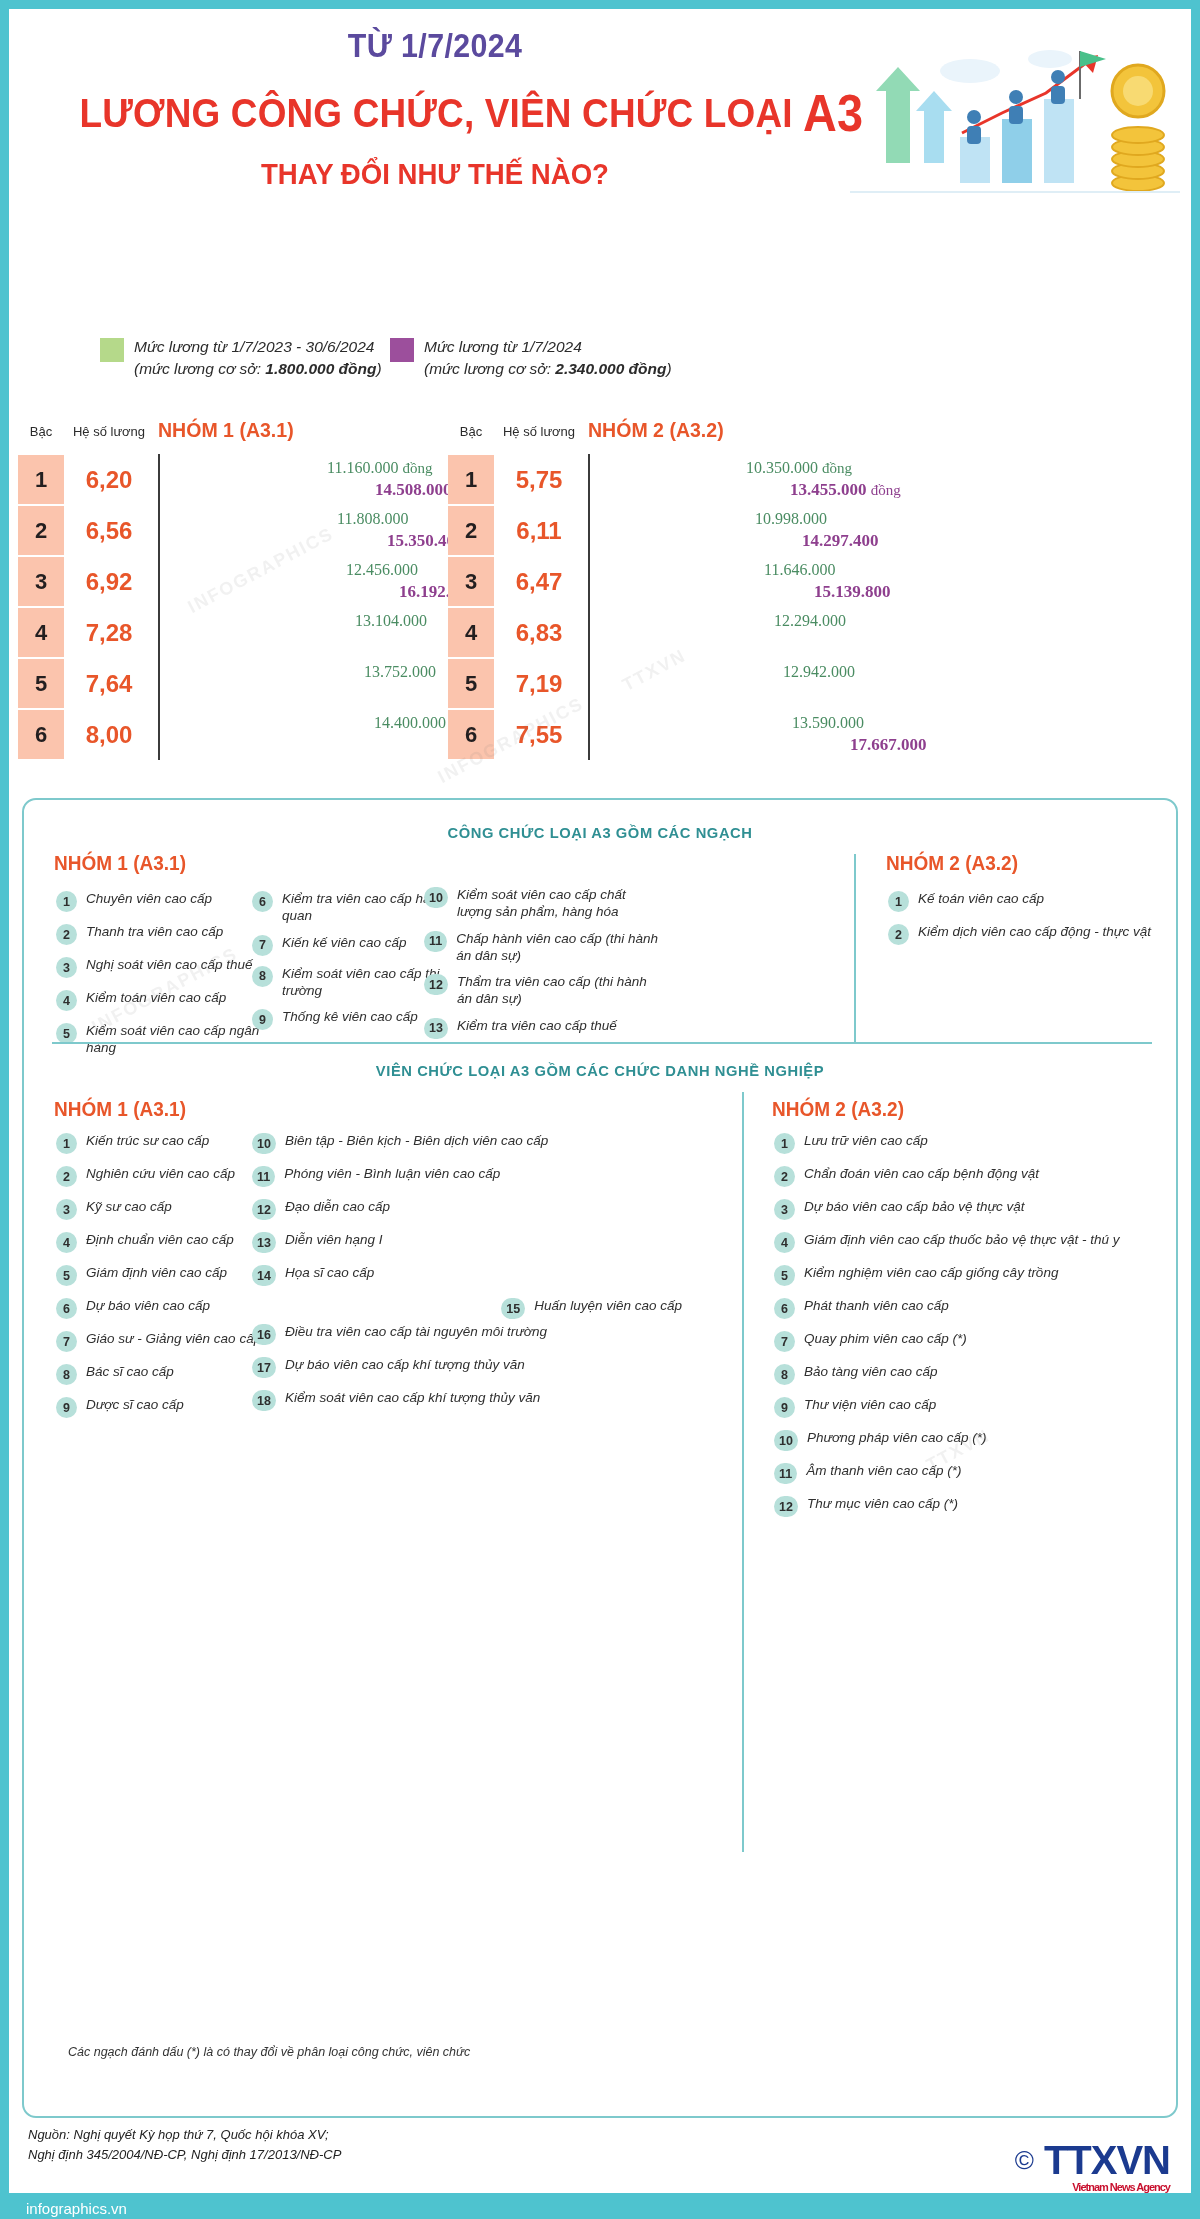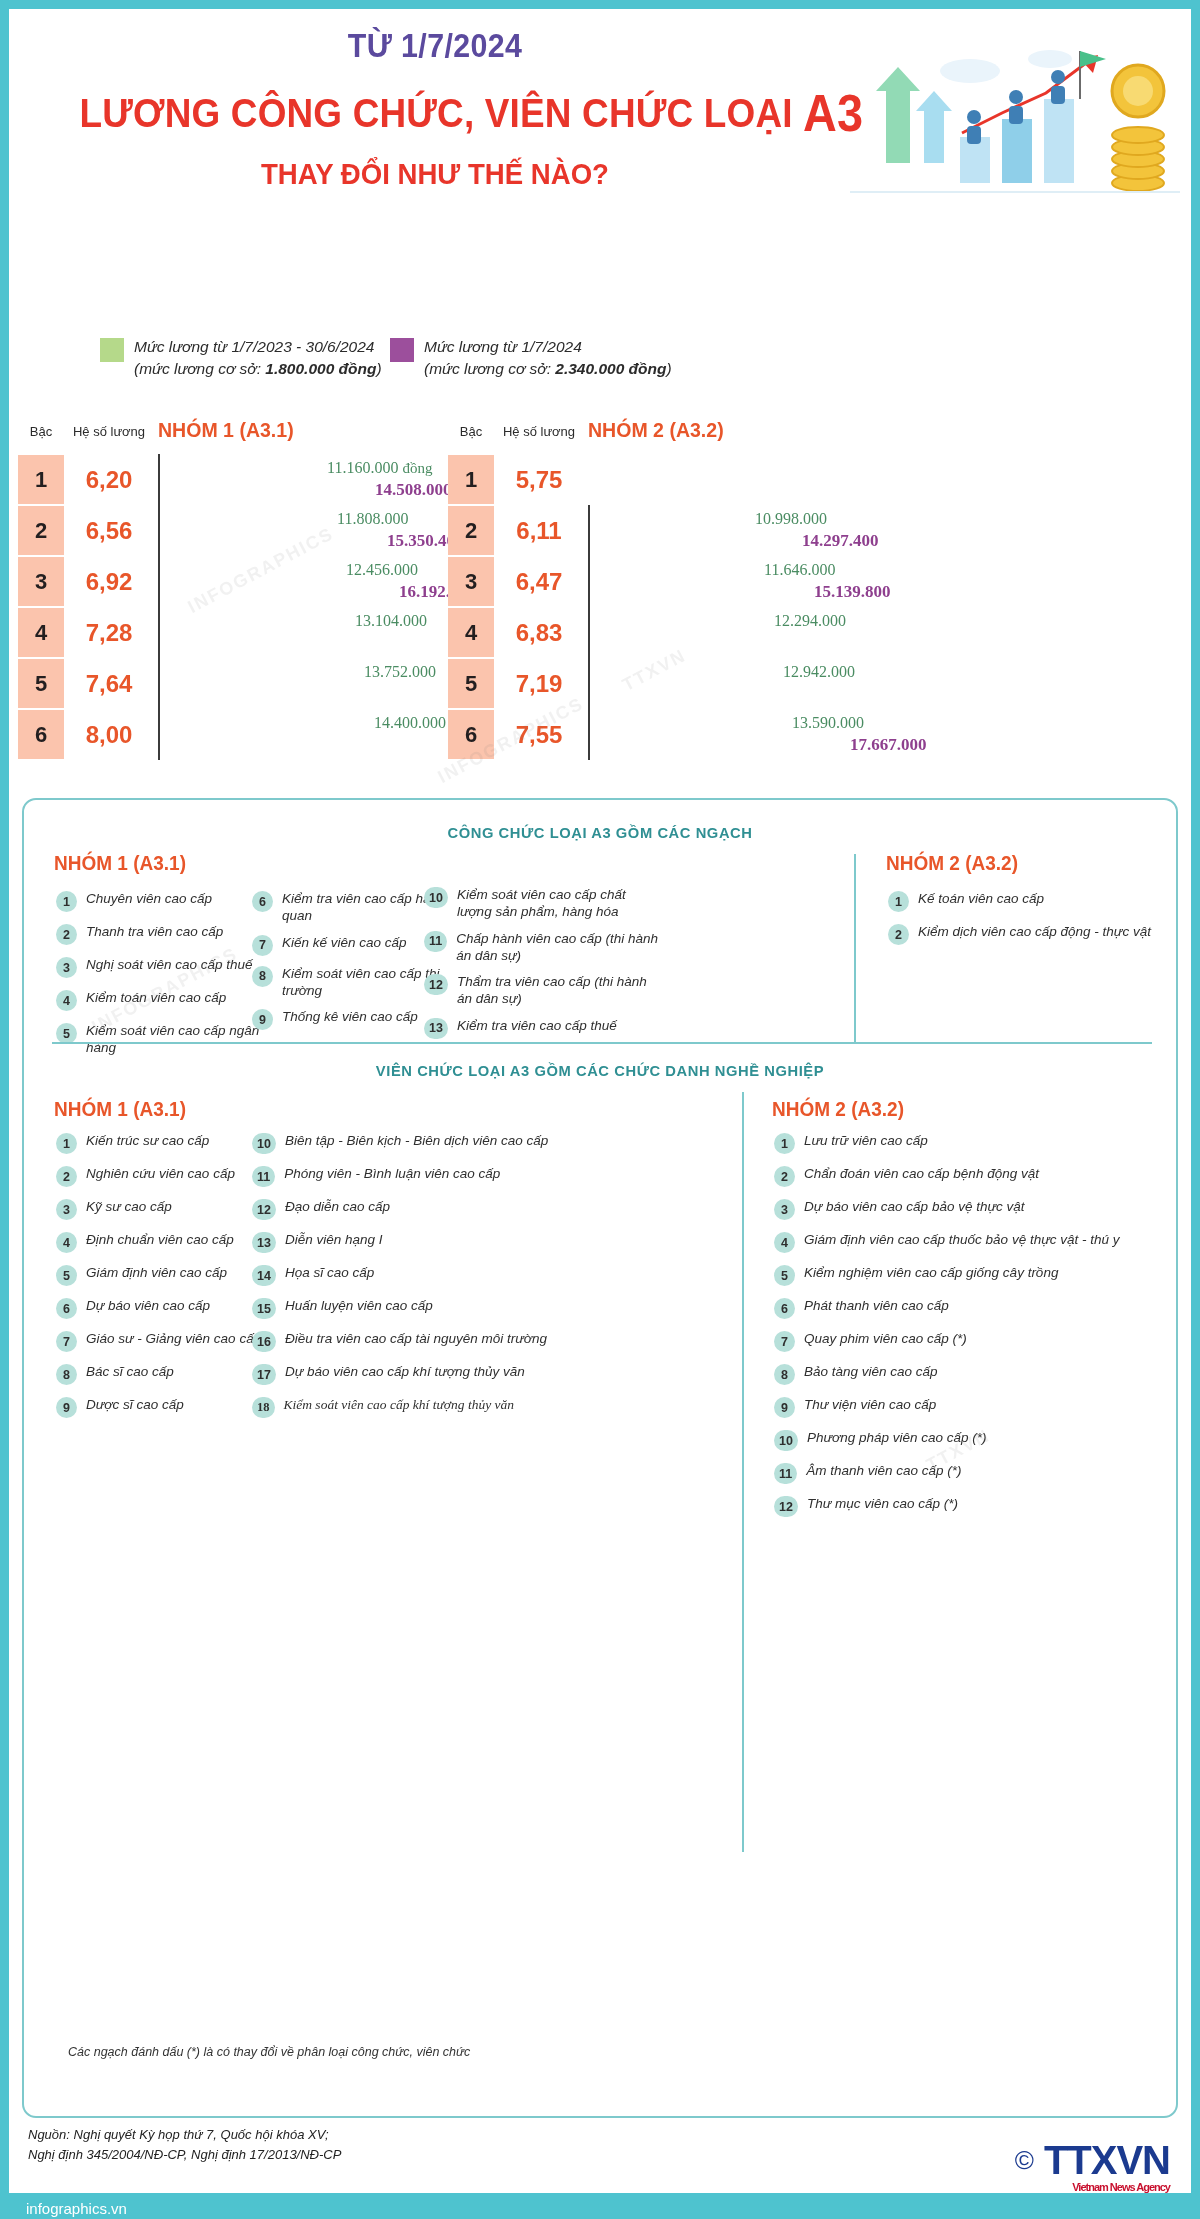--- a/index.html
+++ b/index.html
@@ -307,20 +307,31 @@
     <div class="chart g2">
       <div class="ch-head">
         <div class="ch-lbl-bac">Bậc</div>
         <div class="ch-lbl-heso">Hệ số lương</div>
         <div class="ch-title">NHÓM 2 (A3.2)</div>
       </div>
       <div class="rows" id="rows-g1">
           <div class="row">
             <div class="cell-bac">1</div>
             <div class="cell-heso">5,75</div>
+            <div class="plot">
+              <div class="axis"></div>
+              <div class="bar-wrap g" style="width: 148px;">
+                <div class="bar green"></div>
+                <span class="val out-g">10.350.000 <span class="unit">đồng</span></span>
+              </div>
+              <div class="bar-wrap p" style="width: 192px;">
+                <div class="bar purple"></div>
+                <span class="val out-p">13.455.000 <span class="unit">đồng</span></span>
+              </div>
+            </div>
           </div>
           <div class="row">
             <div class="cell-bac">2</div>
             <div class="cell-heso">6,11</div>
             <div class="plot">
               <div class="axis"></div>
               <div class="bar-wrap g" style="width: 157px;">
                 <div class="bar green"></div>
                 <span class="val out-g">10.998.000</span>
               </div>
@@ -541,33 +552,33 @@
           <span class="txt">Đạo diễn cao cấp</span>
         </div>
         <div class="li" style="margin-bottom: 11px;">
           <span class="num">13</span>
           <span class="txt">Diễn viên hạng I</span>
         </div>
         <div class="li" style="margin-bottom: 11px;">
           <span class="num">14</span>
           <span class="txt">Họa sĩ cao cấp</span>
         </div>
-        <div class="li" style="margin-bottom: 11px;">
+        <div class="li" style="margin-bottom: 4px; justify-content: flex-end;">
           <span class="num">15</span>
           <span class="txt">Huấn luyện viên cao cấp</span>
         </div>
         <div class="li" style="margin-bottom: 11px;">
           <span class="num">16</span>
           <span class="txt">Điều tra viên cao cấp tài nguyên môi trường</span>
         </div>
         <div class="li" style="margin-bottom: 11px;">
           <span class="num">17</span>
           <span class="txt">Dự báo viên cao cấp khí tượng thủy văn</span>
         </div>
-        <div class="li" style="margin-bottom: 23px; font-family: Liberation Serif, serif;">
+        <div class="li" style="margin-bottom: 23px;">
           <span class="num">18</span>
           <span class="txt">Kiểm soát viên cao cấp khí tượng thủy văn</span>
         </div>
       </div>
 
     <div style="position:absolute; left:748px; top:298px;">
       <div class="grp-title">NHÓM 2 (A3.2)</div>
     </div>
     <div id="pe-g2" style="position:absolute; left:750px; top:332px; width:390px;">
         <div class="li" style="margin-bottom: 11px;">

